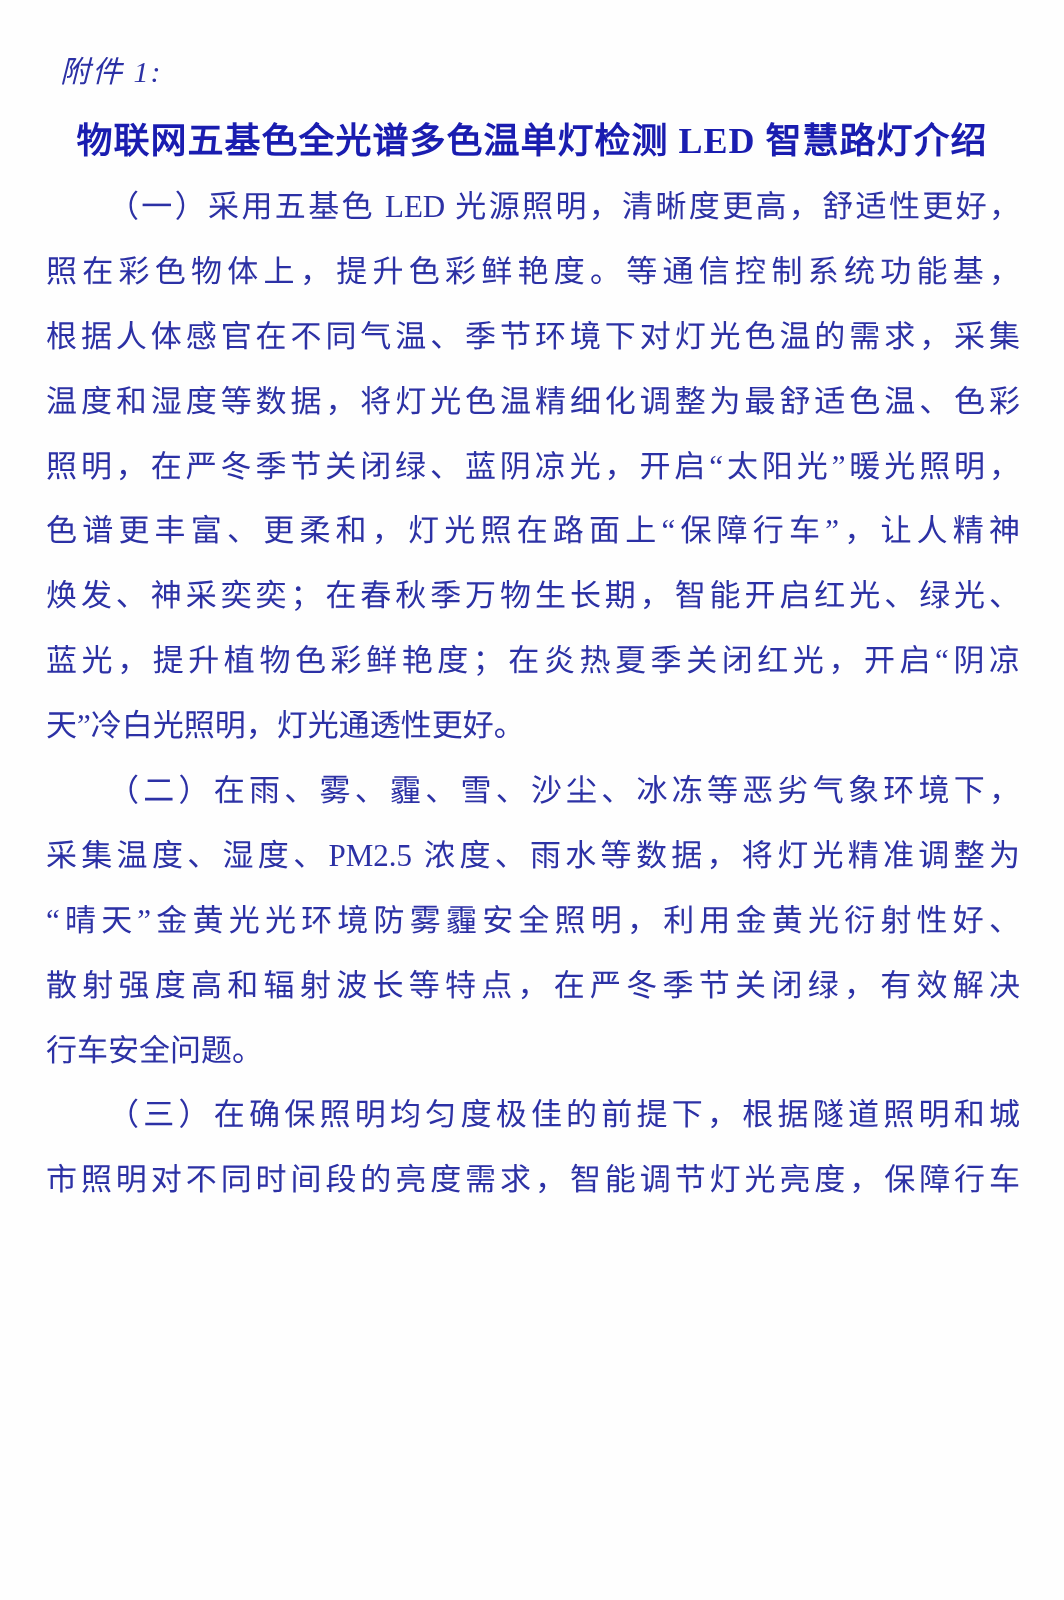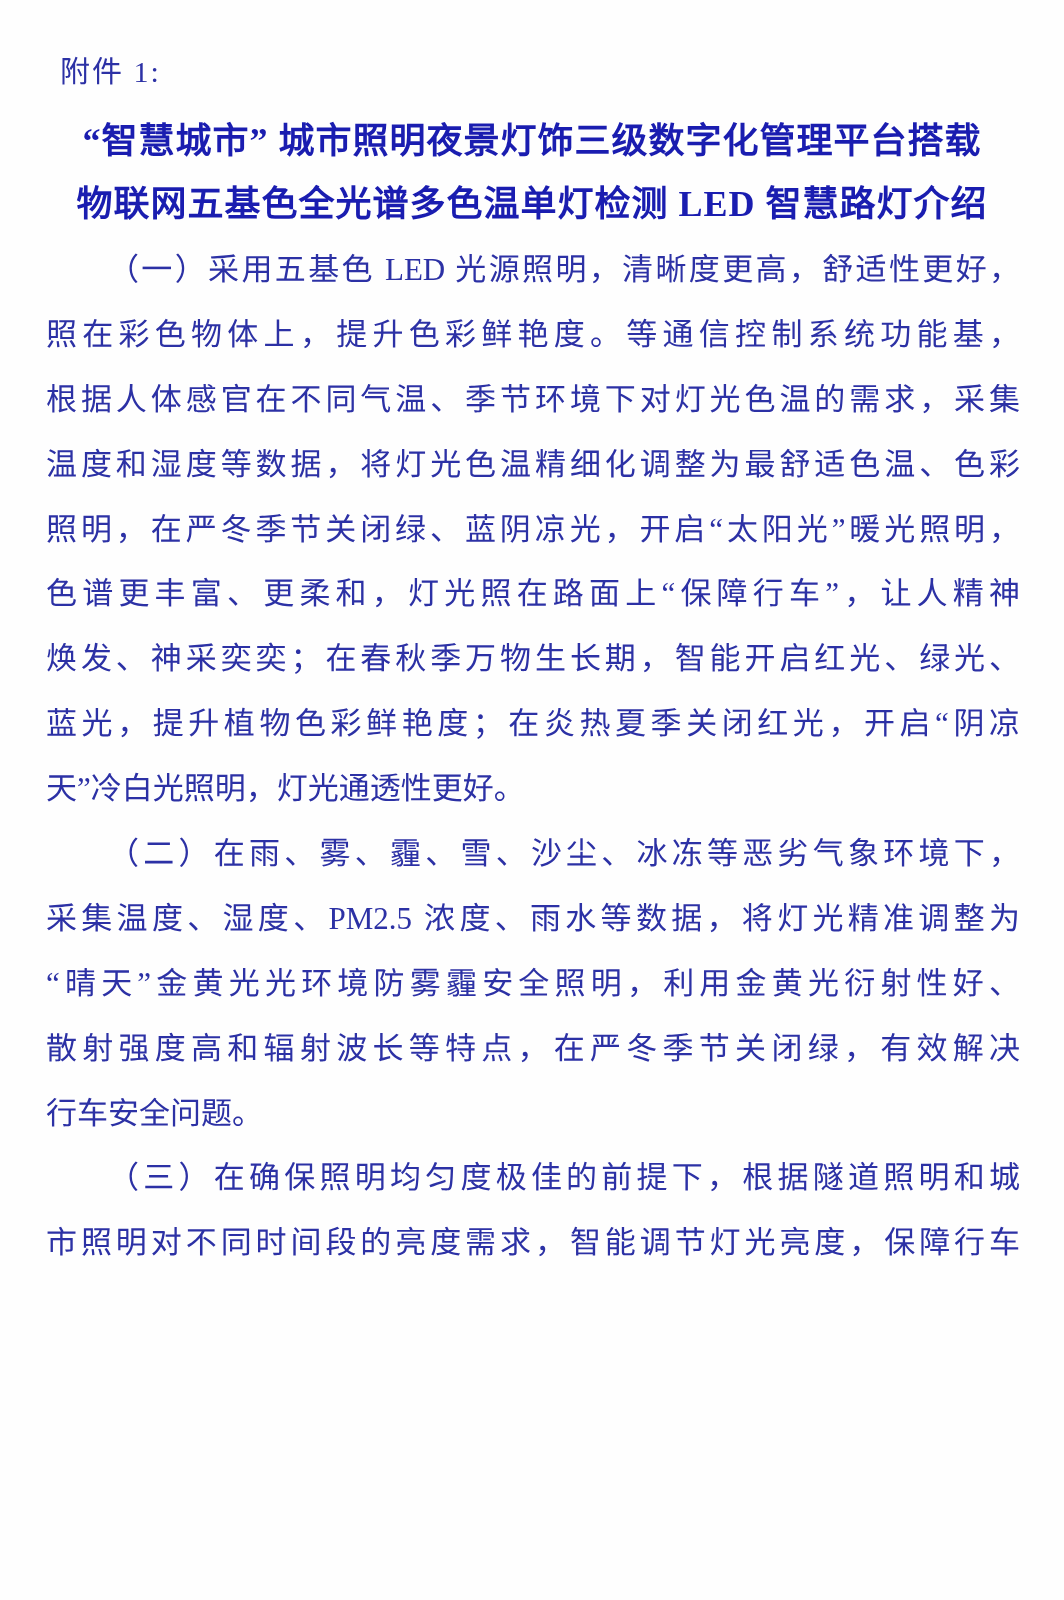--- a/index.html
+++ b/index.html
@@ -17,20 +17,21 @@
     padding-top: 50px;
     overflow: hidden;
     font-family: "Liberation Serif", "DejaVu Serif", serif;
   }
   .attachment-label {
     margin-left: 60px;
     font-size: 30px;
     line-height: 44px;
     color: var(--body-color, #2c31a5);
     letter-spacing: 2px;
+    font-style: italic;
   }
   .doc-title {
     margin: 16px 30px 0 30px;
     font-size: 36px;
     font-weight: bold;
     text-align: center;
     color: var(--title-color, #1a1db0);
     letter-spacing: 1px;
   }
   .doc-title .title-line {
@@ -62,21 +63,20 @@
     text-indent: 2em;
   }
 </style>
 </head>
 <body>
 
 <div class="page">
   <div class="attachment-label">附件 1:</div>
 
   <div class="doc-title">
-    <div class="title-line">“智慧城市” 城市照明夜景灯饰三级数字化管理平台搭载</div>
     <div class="title-line">物联网五基色全光谱多色温单灯检测 LED 智慧路灯介绍</div>
   </div>
 
   <div class="doc-body">
 
       <div class="paragraph">
         <div class="line indent fill">（一）采用五基色 LED 光源照明，清晰度更高，舒适性更好，</div>
         <div class="line fill">照在彩色物体上，提升色彩鲜艳度。等通信控制系统功能基，</div>
         <div class="line fill">根据人体感官在不同气温、季节环境下对灯光色温的需求，采集</div>
         <div class="line fill">温度和湿度等数据，将灯光色温精细化调整为最舒适色温、色彩</div>

